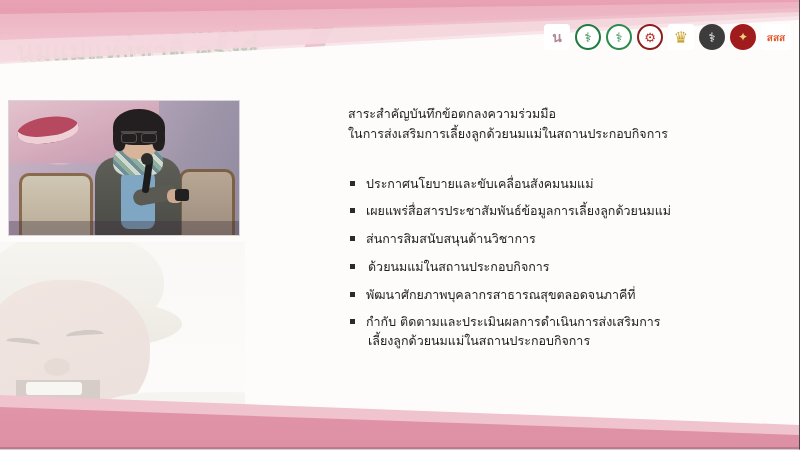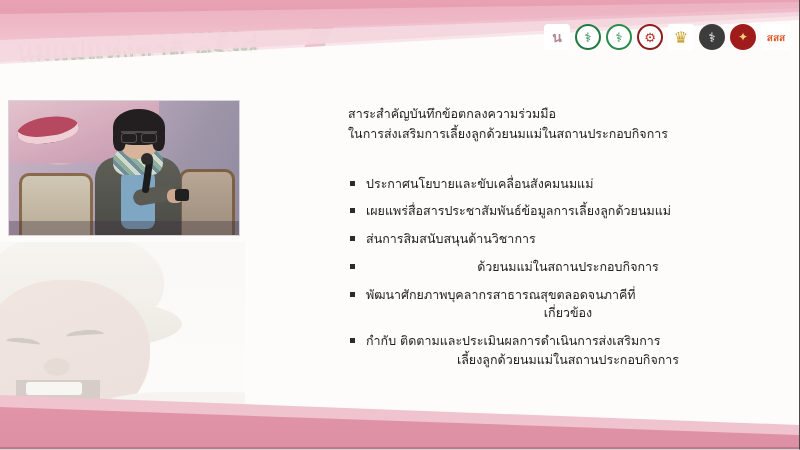--- a/index.html
+++ b/index.html
@@ -326,21 +326,21 @@
     margin-bottom: 9px;
     font-size: 12.5px;
     line-height: 1.5;
     color: #1f1f1f;
   }
   ul.bullets li:before {
     content: '';
     position: absolute; left: 2px; top: 6px;
     width: 5px; height: 5px; background: #2b2b2b;
   }
-  ul.bullets li .l2 { display: block; padding-left: 2px; text-align: center; }
+  ul.bullets li .l2 { display: block; padding-left: 2px; }
 </style>
 </head>
 <body>
 
 <div id="slide">
 
   <div class="header-band">
     <div class="band-pink-deep"></div>
     <div class="band-pink-mid"></div>
     <div class="band-pink-light"></div>
@@ -427,21 +427,20 @@
         <span>เผยแพร่สื่อสารประชาสัมพันธ์ข้อมูลการเลี้ยงลูกด้วยนมแม่</span>
       </li>
       <li>
         <span>ส่นการสิมสนับสนุนด้านวิชาการ</span>
       </li>
       <li>
         <span class="l2">ด้วยนมแม่ในสถานประกอบกิจการ</span>
       </li>
       <li>
         <span>พัฒนาศักยภาพบุคลากรสาธารณสุขตลอดจนภาคีที่</span>
-        <span class="l2">เกี่ยวข้อง</span>
       </li>
       <li>
         <span>กำกับ ติดตามและประเมินผลการดำเนินการส่งเสริมการ</span>
         <span class="l2">เลี้ยงลูกด้วยนมแม่ในสถานประกอบกิจการ</span>
       </li>
     </ul>
   </div>
 
 </div>
 

